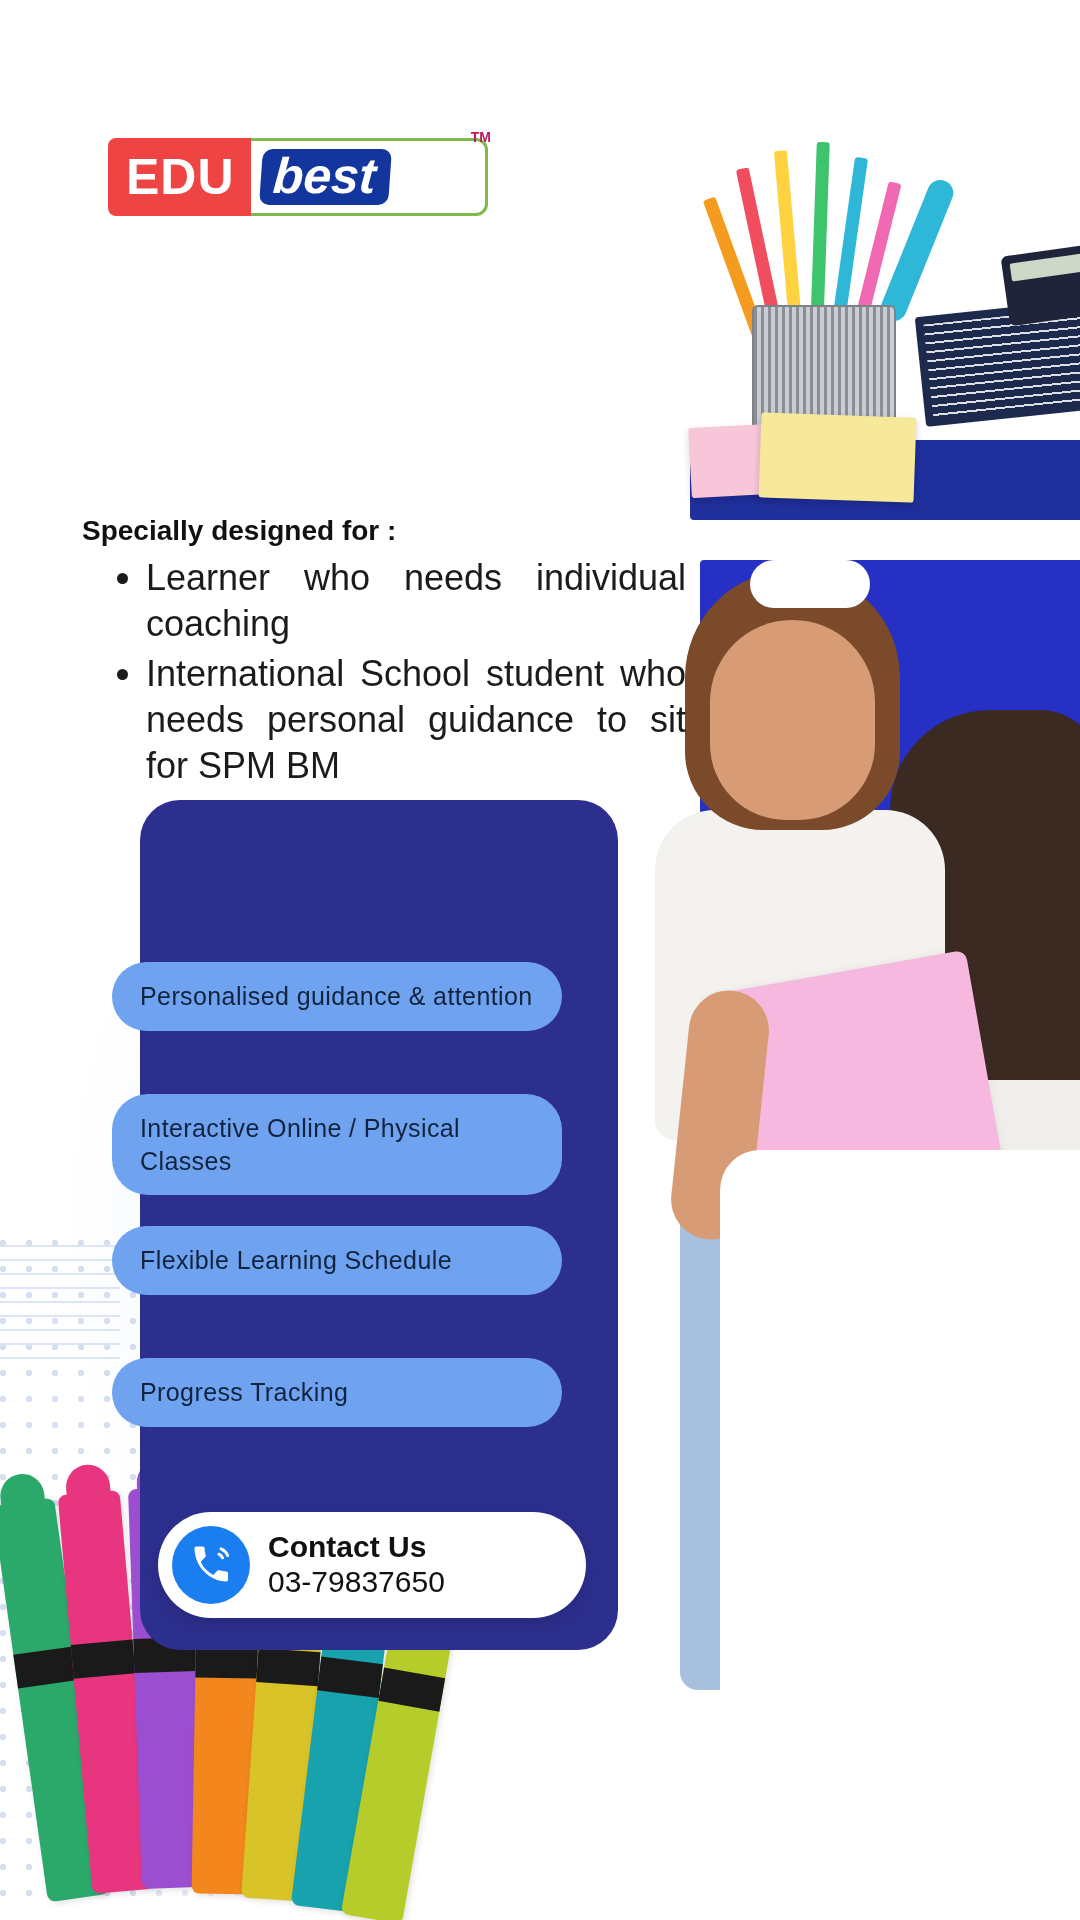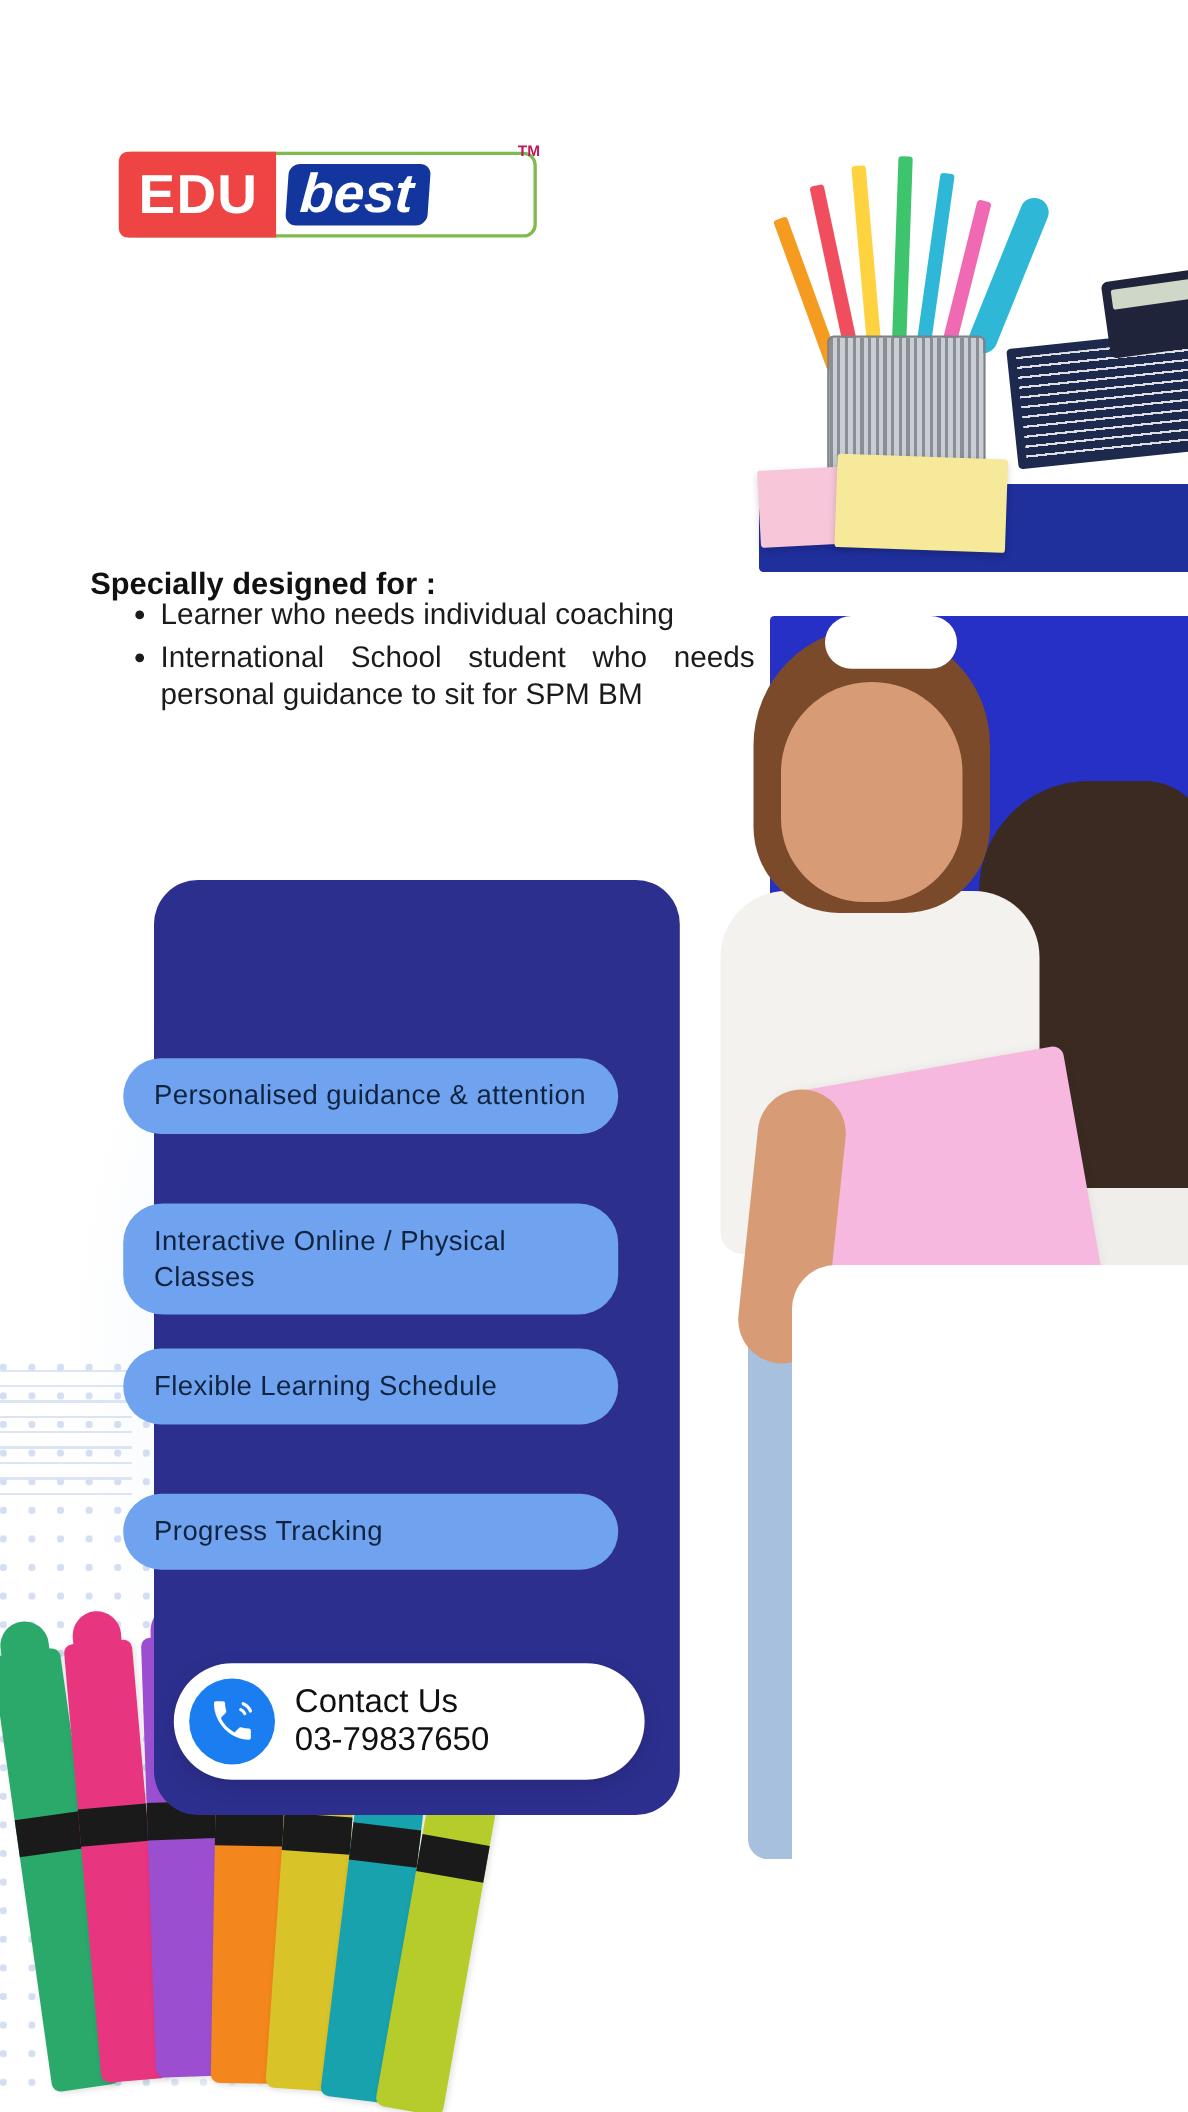--- a/index.html
+++ b/index.html
@@ -151,26 +151,26 @@
     position: absolute;
     left: 82px;
     top: 515px;
     font-size: 28px;
     font-weight: bold;
     color: #111111;
   }
   .intro-list {
     position: absolute;
     left: 110px;
-    top: 541px;
+    top: 555px;
     width: 540px;
     margin: 0;
     padding-left: 36px;
     color: #1b1b1b;
-    font-size: 27px;
+    font-size: 36px;
     line-height: 1.28;
     text-align: justify;
   }
   .intro-list li { margin-bottom: 4px; }
 
   
   .card {
     position: absolute;
     left: 140px;
     top: 800px;
@@ -226,21 +226,21 @@
     background: #1a7ef0;
     display: flex;
     align-items: center;
     justify-content: center;
     flex: none;
   }
   .contact-icon svg { width: 44px; height: 44px; fill: #ffffff; }
   .contact-text { margin-left: 18px; }
   .contact-label {
     font-size: 30px;
-    font-weight: normal;
+    font-weight: bold;
     color: #111111;
     line-height: 1.1;
   }
   .contact-number {
     font-size: 30px;
     color: #111111;
     line-height: 1.25;
   }
 
   

